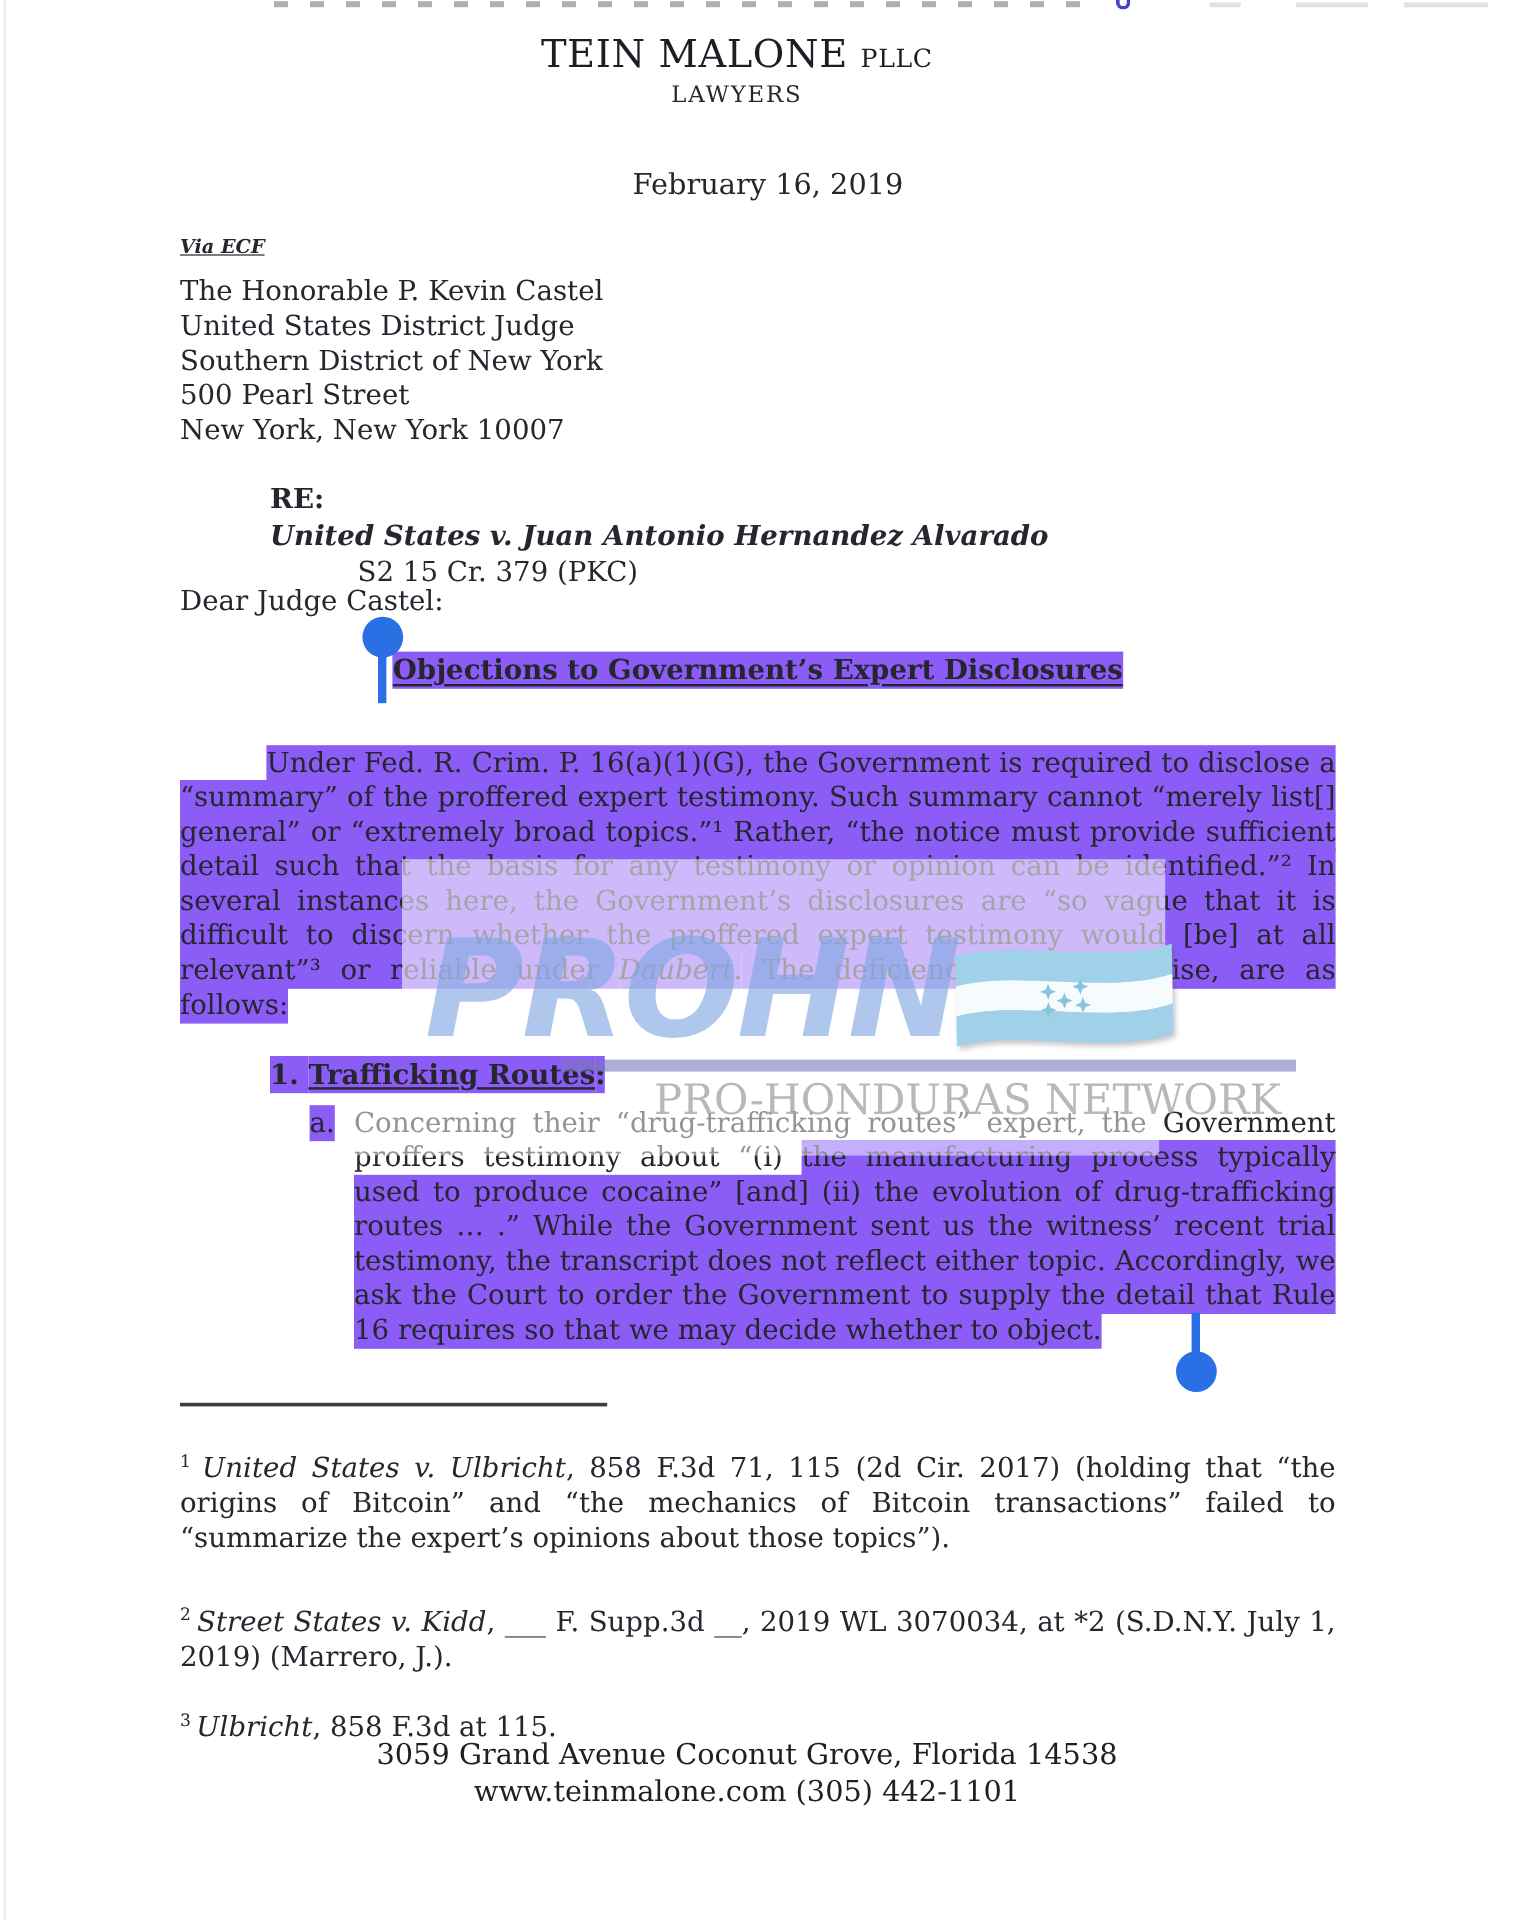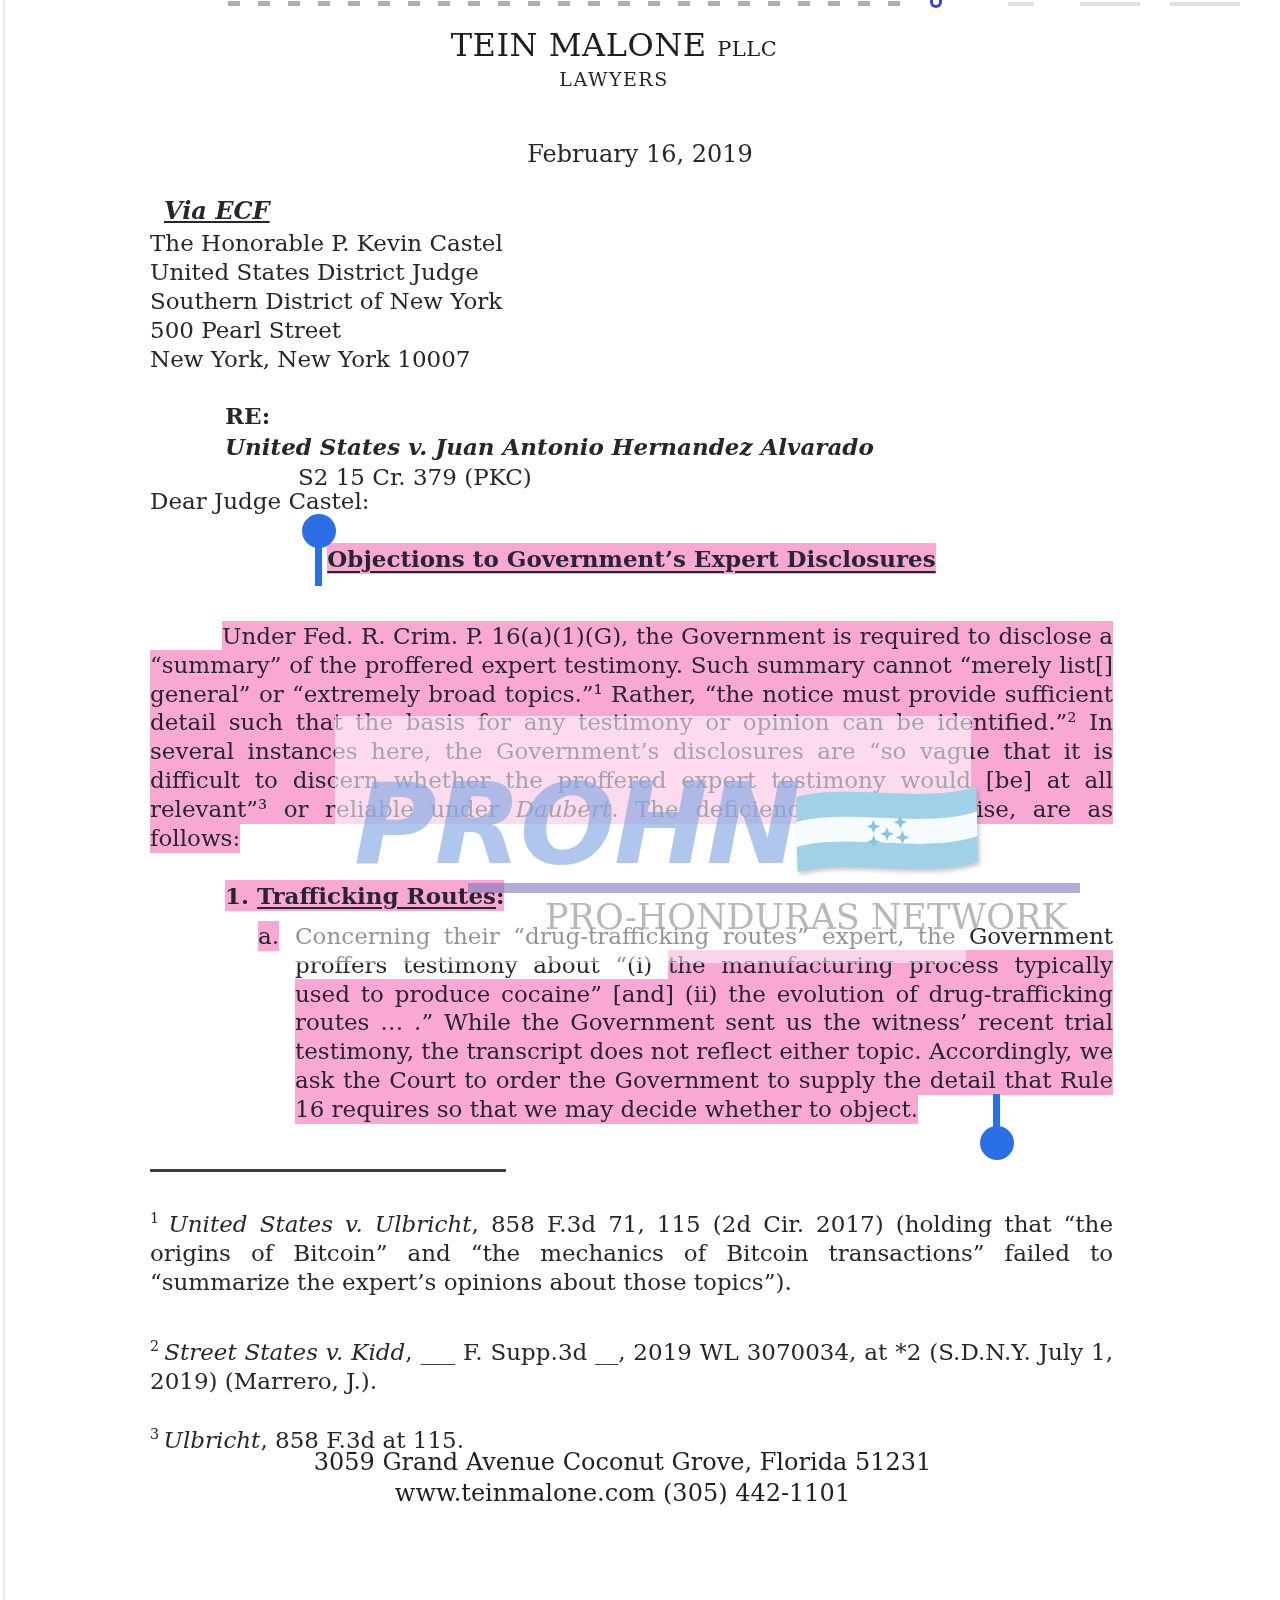--- a/index.html
+++ b/index.html
@@ -14,40 +14,40 @@
   .top-blue-g{position:absolute;left:930px;top:0;width:12px;height:8px;border:3px solid #4343c8;
     border-top:none;border-radius:0 0 7px 7px;box-sizing:border-box;}
   .top-faint{position:absolute;top:2px;height:4px;background:#9a9aa5;opacity:.3;}
   
   .header{position:absolute;left:0;top:26px;width:1228px;text-align:center;}
   .firm{font-size:32px;letter-spacing:.5px;color:#1d1d25;}
   .firm .suffix{font-size:21px;letter-spacing:.5px;}
   .subtitle{font-size:19px;letter-spacing:1.5px;margin-top:4px;}
   .date{position:absolute;left:0;top:140px;width:1280px;text-align:center;font-size:24px;}
   
-  .via{position:absolute;left:164px;top:196px;font-size:24px;font-weight:bold;font-style:italic;text-decoration:underline;}
+  .via{position:absolute;left:150px;top:196px;font-size:16px;font-weight:bold;font-style:italic;text-decoration:underline;}
   .recipient{position:absolute;left:150px;top:229px;font-size:23px;line-height:29px;}
   .re-block{position:absolute;left:225px;top:400px;font-size:23px;line-height:31px;}
   .re-row{display:flex;flex-direction:column;}
   .re-label{font-weight:bold;width:73px;}
   .re-case{font-weight:bold;font-style:italic;}
   .re-docket{font-weight:normal;margin-left:73px;}
   .salutation{position:absolute;left:150px;top:488px;font-size:23px;}
   
   .doc-heading{position:absolute;left:150px;top:545px;width:963px;text-align:center;
     font-size:23px;font-weight:bold;}
   .doc-heading .hl{text-decoration:underline;text-underline-offset:4px;text-decoration-thickness:2px;}
   
   .p1{position:absolute;left:150px;top:599px;width:963px;font-size:23px;line-height:28.8px;
     text-align:justify;text-indent:72px;}
   .list-heading{position:absolute;left:225px;top:882px;font-size:23px;font-weight:bold;z-index:1;}
   .item-a{position:absolute;left:258px;top:922px;width:855px;font-size:23px;line-height:28.8px;z-index:1;}
   .item-a .marker{position:absolute;left:0;top:0;}
   .item-a .body{display:block;margin-left:37px;text-align:justify;}
-  .hl{background:#f9a8d4;padding:2px 0;box-decoration-break:clone;-webkit-box-decoration-break:clone;}
+  .hl{background:#8b5cf6;padding:2px 0;box-decoration-break:clone;-webkit-box-decoration-break:clone;}
   .i{font-style:italic;}
   .u{text-decoration:underline;text-underline-offset:3px;}
   .fnum{vertical-align:super;font-size:0.62em;line-height:0;}
   
   .wash{position:absolute;background:rgba(255,255,255,.58);z-index:2;}
   .wash-a{left:335px;top:716px;width:636px;height:162px;}
   .wash-b{left:290px;top:916px;width:676px;height:47px;background:rgba(255,255,255,.5);}
   .wm-brand{position:absolute;left:354px;top:768px;z-index:3;font-size:113px;line-height:113px;
     font-weight:bold;letter-spacing:-2px;color:rgba(128,165,226,.62);
     font-family:"DejaVu Sans","Liberation Sans",sans-serif;font-style:italic;}
@@ -151,16 +151,16 @@
     <div class="stem"></div>
     <div class="circle"></div>
   </div>
 
   <div class="fn-sep"></div>
   <p class="footnote fn1"><span class="fnum">1 </span><span class="i">United States v. Ulbricht</span><span>, 858 F.3d 71, 115 (2d Cir. 2017) (holding that “the origins of Bitcoin” and “the mechanics of Bitcoin transactions” failed to “summarize the expert’s opinions about those topics”).</span></p>
   <p class="footnote fn2"><span class="fnum">2 </span><span class="i">Street States v. Kidd</span><span>, ___ F. Supp.3d __, 2019 WL 3070034, at *2 (S.D.N.Y. July 1, 2019) (Marrero, J.).</span></p>
   <p class="footnote fn3"><span class="fnum">3 </span><span class="i">Ulbricht</span><span>, 858 F.3d at 115.</span></p>
 
   <div class="footer">
-    <div>3059 Grand Avenue Coconut Grove, Florida 51231</div>
+    <div>3059 Grand Avenue Coconut Grove, Florida 14538</div>
     <div>www.teinmalone.com (305) 442-1101</div>
   </div>
 </div>
 
 </body></html>

